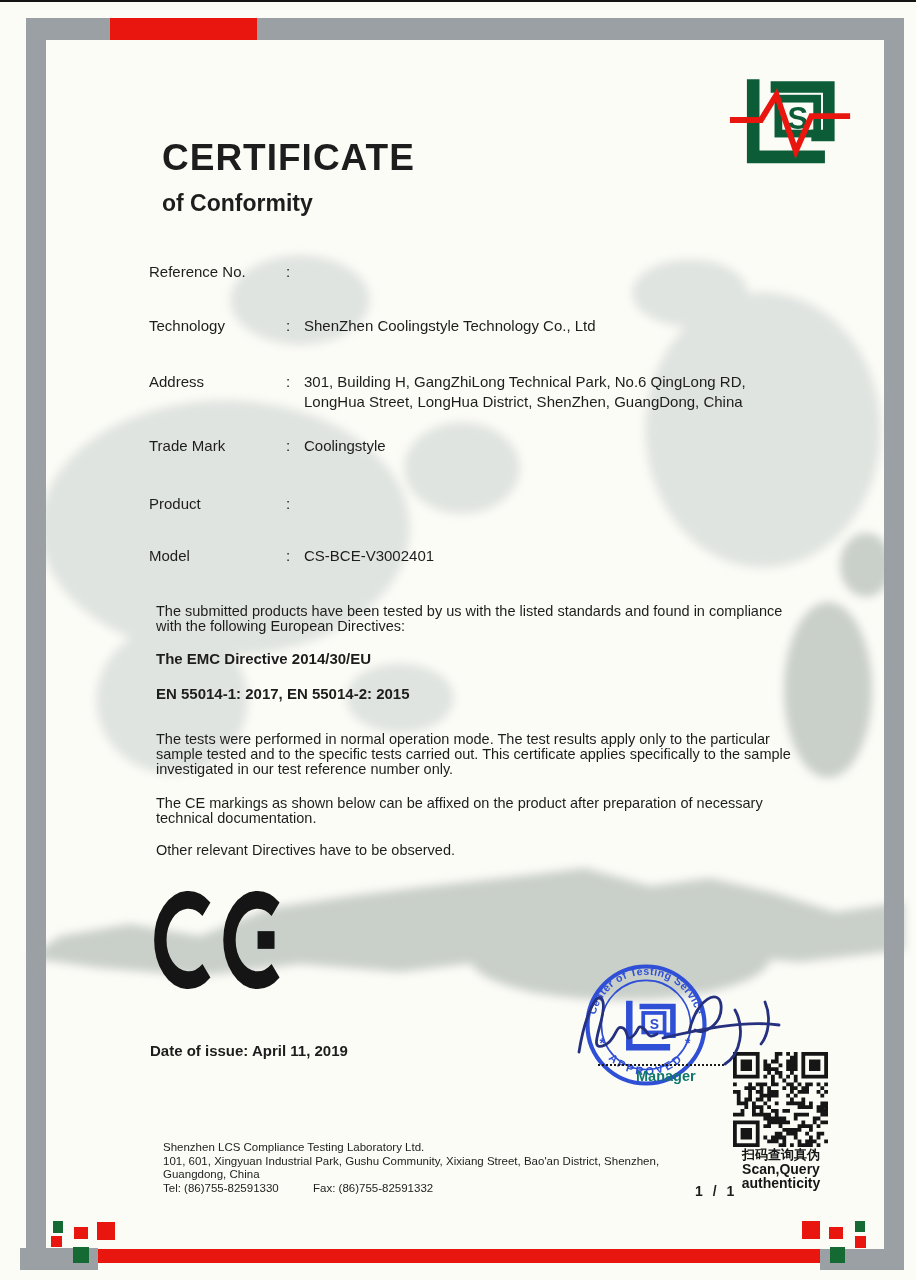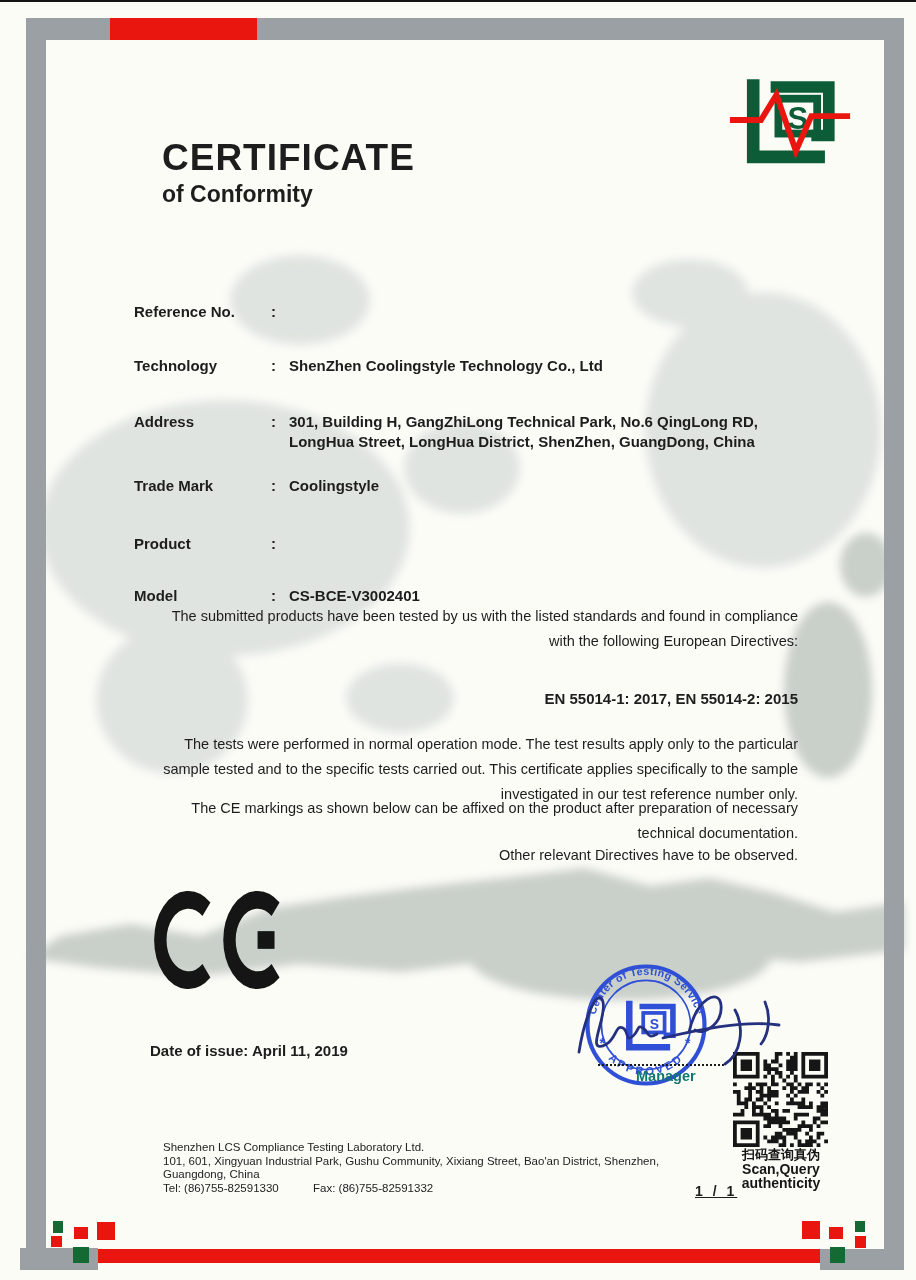--- a/index.html
+++ b/index.html
@@ -21,35 +21,35 @@
   .border-right{left:884px;top:18px;width:20px;height:1252px;}
   .corner-bl{left:20px;top:1248px;width:78px;height:22px;}
   .corner-br{left:820px;top:1249px;width:84px;height:21px;}
   .border-bottom-red{left:98px;top:1249px;width:722px;height:14px;}
   .sq{position:absolute;}
   .sq.red{background:#e8160e;}
   .sq.green{background:#156a34;}
   
   .title-block{left:162px;top:138px;}
   .title-main{font-size:37px;font-weight:bold;letter-spacing:1px;line-height:40px;}
-  .title-sub{font-size:23px;font-weight:bold;line-height:26px;margin-top:3px;}
-  .field-row{left:134px;width:648px;display:grid;grid-template-columns:137px 18px 1fr;
-    font-size:15px;font-weight:bold;line-height:20px;margin-top:40px;}
-  .para{left:143px;width:655px;font-size:14.5px;line-height:25px;text-align:right;}
+  .title-sub{font-size:23px;font-weight:bold;line-height:26px;margin-top:12px;}
+  .field-row{left:149px;width:648px;display:grid;grid-template-columns:137px 18px 1fr;
+    font-size:15px;font-weight:normal;line-height:20px;}
+  .para{left:156px;width:655px;font-size:14.5px;line-height:15px;}
   .para.bold{font-weight:bold;font-size:15px;}
   .date-line{left:150px;top:1042px;font-size:15px;font-weight:bold;}
   .footer{left:163px;top:1141px;width:520px;font-size:11.5px;line-height:13.5px;color:#222;}
   .footer-row{display:flex;}
   .footer-col1{width:150px;}
   .manager-dots{left:598px;top:1046px;width:126px;height:18px;border-bottom:2.5px dotted #1a1a1a;}
   .manager-label{left:636px;top:1068px;font-size:14.5px;font-weight:600;color:#0f766e;text-align:right;}
   .qr-captions{left:711px;top:1147px;width:140px;text-align:center;font-weight:bold;color:#161616;}
   .qr-zh{font-size:13px;line-height:15px;}
   .qr-en{font-size:14px;line-height:14px;}
-  .page-number{left:695px;top:1183px;font-size:14px;font-weight:bold;letter-spacing:3px;text-decoration:underline;}
+  .page-number{left:695px;top:1183px;font-size:14px;font-weight:bold;letter-spacing:3px;}
   .z-map{z-index:0;} .z-frame{z-index:1;} .z-content{z-index:2;} .z-sig{z-index:3;}
 </style>
 </head>
 <body>
 
 <div class="page">
 
   <svg class="abs z-map" left="0" style="left:0;top:0" width="916" height="1280" viewBox="0 0 916 1280">
     <defs>
         <filter id="mapblur" x="-20%" y="-20%" width="140%" height="140%">
@@ -133,20 +133,21 @@
     <span>Product</span>
     <span>:</span>
   </div>
   <div class="abs z-content field-row" style="top:546px">
     <span>Model</span>
     <span>:</span>
     <span>CS-BCE-V3002401</span>
   </div>
 
   <div class="abs z-content para" style="top:604px">The submitted products have been tested by us with the listed standards and found in compliance with the following European Directives:</div>
+  <div class="abs z-content para bold" style="top:651px">The EMC Directive 2014/30/EU</div>
   <div class="abs z-content para bold" style="top:686px">EN 55014-1: 2017, EN 55014-2: 2015</div>
   <div class="abs z-content para" style="top:732px">The tests were performed in normal operation mode. The test results apply only to the particular sample tested and to the specific tests carried out. This certificate applies specifically to the sample investigated in our test reference number only.</div>
   <div class="abs z-content para" style="top:796px">The CE markings as shown below can be affixed on the product after preparation of necessary technical documentation.</div>
   <div class="abs z-content para" style="top:843px">Other relevant Directives have to be observed.</div>
 
   <svg class="abs z-content" style="left:148px;top:884px" width="150" height="112" viewBox="0 0 230 120" preserveAspectRatio="none">
     <g fill="none" stroke="#151515" stroke-width="19">
       <path d="M89.6,27.1 A43,43 0 1 0 89.6,92.9"></path>
       <path d="M195.6,27.1 A43,43 0 1 0 195.6,92.9"></path>
       <path d="M168,60 H194"></path>

